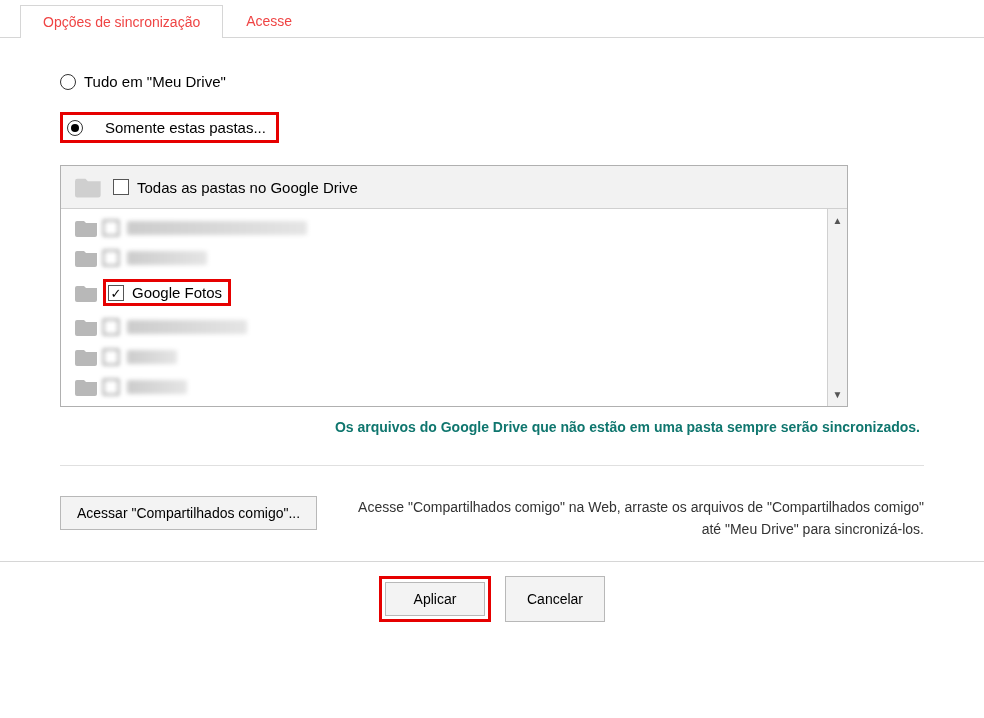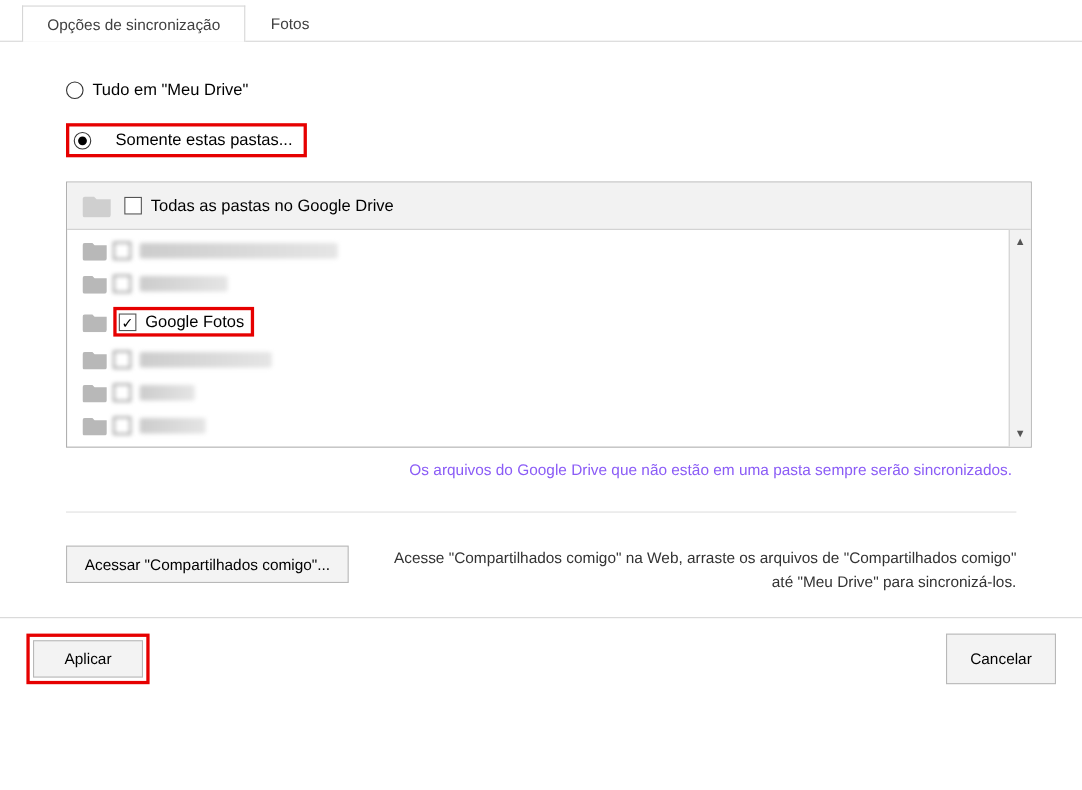--- a/index.html
+++ b/index.html
@@ -16,21 +16,21 @@
     display: flex;
     border-bottom: 1px solid #d6d6d6;
     padding-left: 20px;
     padding-top: 4px;
   }
   .tab {
     padding: 8px 22px;
     border: 1px solid transparent;
     border-bottom: none;
     cursor: pointer;
-    color: #404040;
+    color: #ef4444;
     font-size: 14px;
   }
   .tab.active {
     border-color: #d6d6d6;
     background: #fff;
     position: relative;
     top: 1px;
   }
   .content {
     padding: 35px 60px 10px 60px;
@@ -58,21 +58,21 @@
   .highlight {
     border: 3px solid #e60000;
     padding: 4px 10px 4px 4px;
     display: inline-flex;
     align-items: center;
     gap: 14px;
   }
   .folder-panel {
     border: 1px solid #b0b0b0;
     margin-top: 15px;
-    width: 878px;
+    width: 788px;
   }
   .folder-header {
     background: #f2f2f2;
     border-bottom: 1px solid #d0d0d0;
     padding: 10px 14px;
     display: flex;
     align-items: center;
     font-size: 15px;
   }
   .folder-icon {
@@ -128,24 +128,25 @@
     align-items: center;
     justify-content: space-between;
     padding: 6px 0;
   }
   .scroll-arrow {
     font-size: 10px;
     color: #555;
   }
   .note {
     text-align: right;
-    color: #8b5cf6;
+    color: #0f766e;
     font-size: 14px;
     margin-top: 12px;
     padding-right: 4px;
+    font-weight: bold;
   }
   .separator {
     border-top: 1px solid #e0e0e0;
     margin: 30px 0 20px 0;
   }
   .shared-row {
     display: flex;
     align-items: flex-start;
     gap: 24px;
     margin: 0 60px 20px 60px;
@@ -163,42 +164,42 @@
     color: #333;
     font-size: 14px;
     line-height: 1.6;
     text-align: right;
     flex: 1;
   }
   .footer {
     border-top: 1px solid #d6d6d6;
     padding: 14px 24px;
     display: flex;
-    justify-content: space-between;
+    justify-content: center;
     gap: 14px;
   }
   .footer .btn { min-width: 100px; text-align: center; }
   .highlight-btn {
     border: 3px solid #e60000;
     padding: 3px;
     display: inline-block;
   }
   .highlight-item {
     border: 3px solid #e60000;
     display: inline-flex;
     align-items: flex-end;
     padding: 2px 6px 2px 2px;
   }
 </style>
 </head>
 <body>
 
 <div class="tabs">
   <div class="tab active">Opções de sincronização</div>
-  <div class="tab">Fotos</div>
+  <div class="tab">Acesse</div>
 </div>
 
 <div class="content">
 
   <div class="radio-row">
     <span class="radio"></span>
     <span>Tudo em "Meu Drive"</span>
   </div>
 
   <div class="radio-row">

